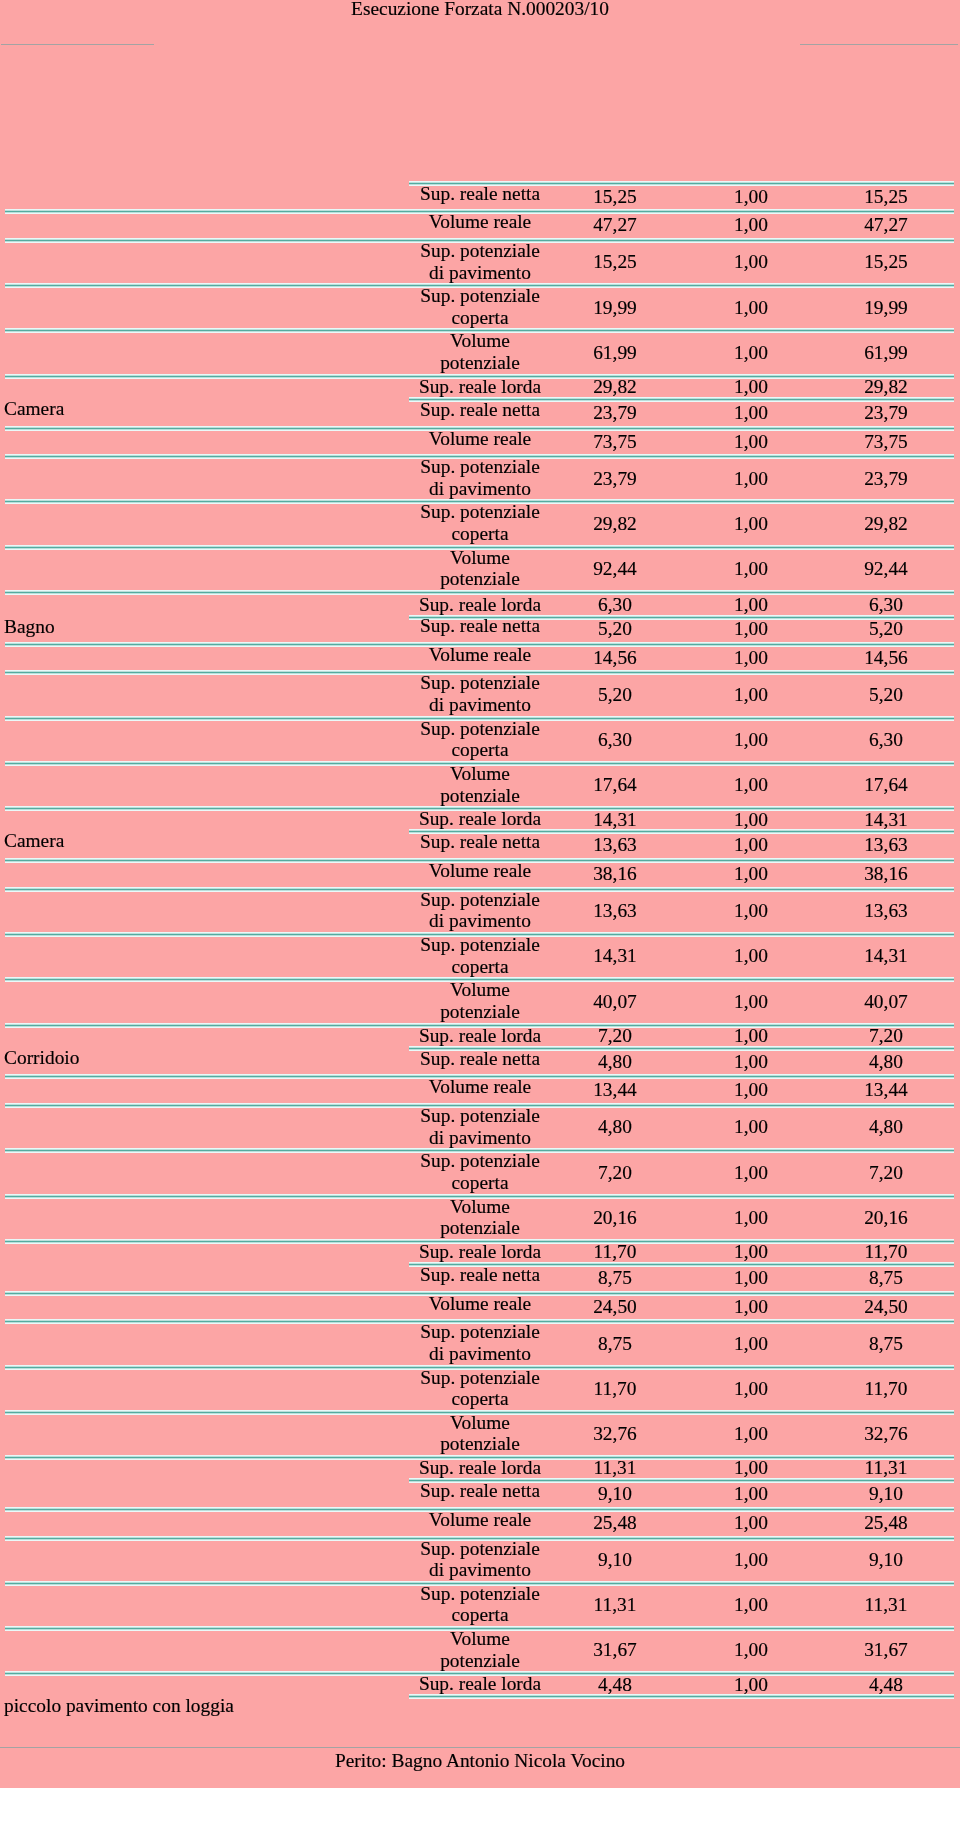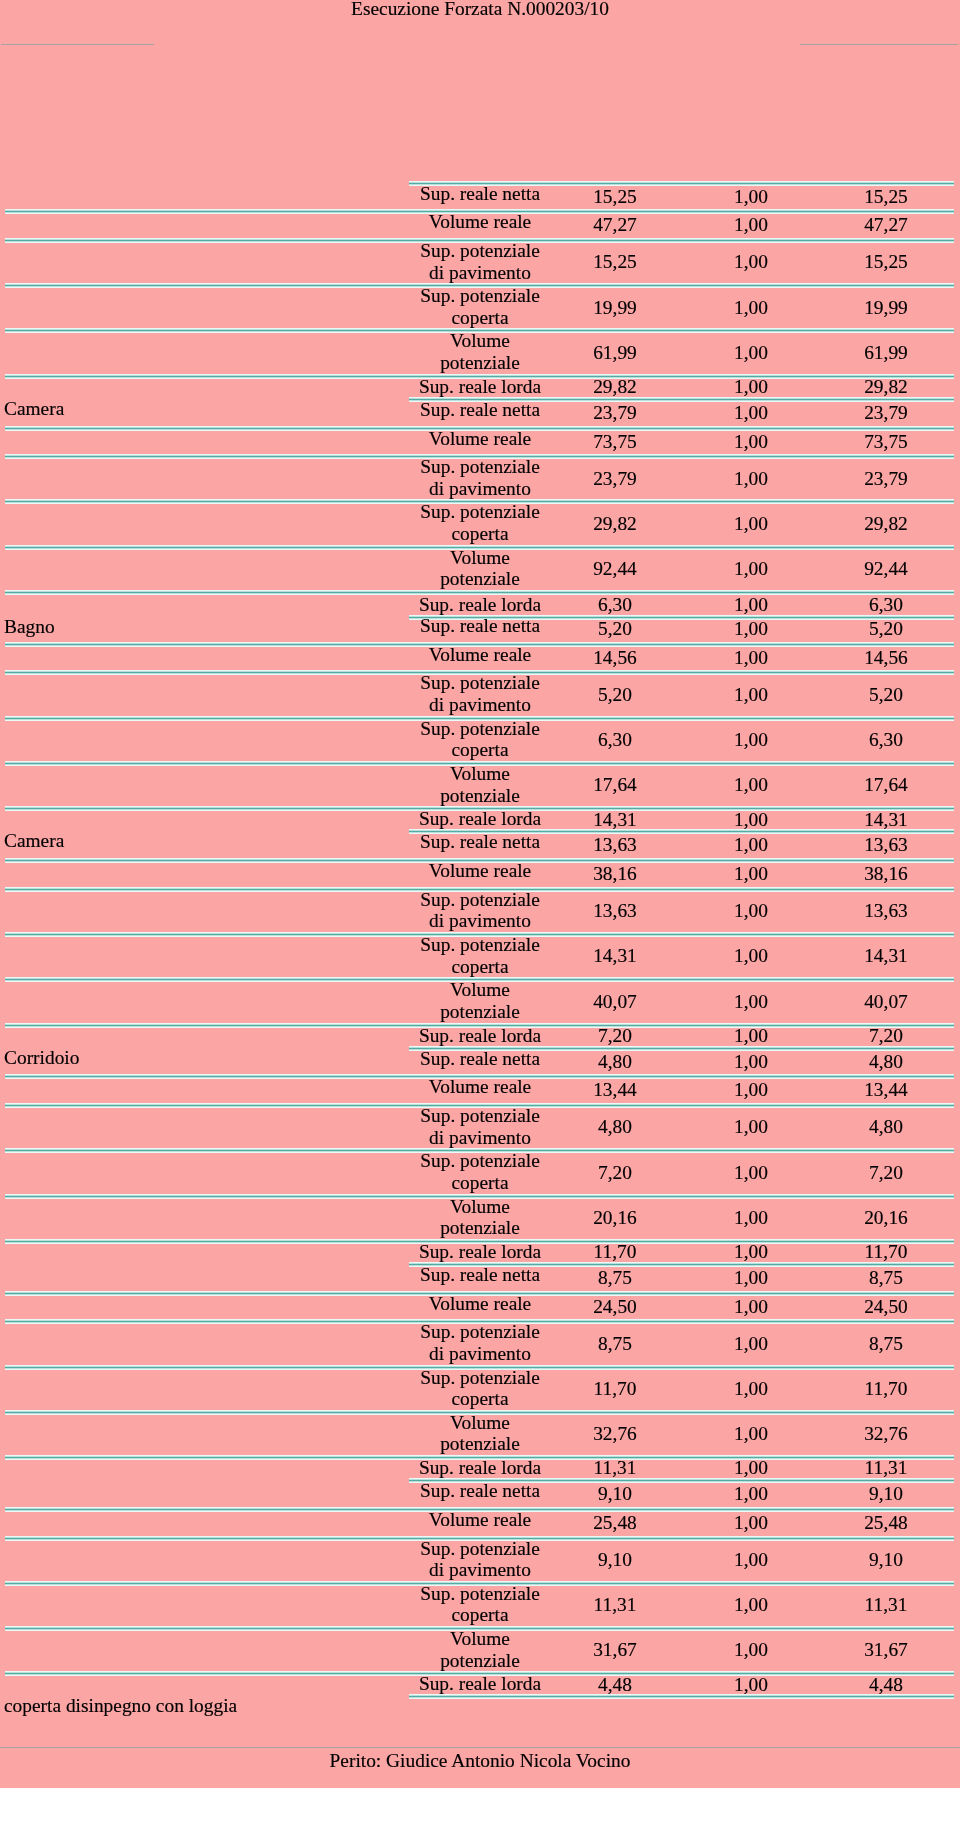--- a/index.html
+++ b/index.html
@@ -423,29 +423,29 @@
 <div class="c-room"></div>
 <div class="c-measure">
           <span class="ln1">Volume</span>
           <span class="ln2">potenziale</span>
         </div>
 <div class="c-value">31,67</div>
 <div class="c-coeff">1,00</div>
 <div class="c-total">31,67</div>
 </div>
 <div class="trow r0 partial" style="top:1490.69px;height:23.13px">
-<div class="c-room">coperta disinpegno con loggia</div>
+<div class="c-room">piccolo pavimento con loggia</div>
 <div class="c-measure">
           <span class="ln1">Sup. reale lorda</span>
         </div>
 <div class="c-value">4,48</div>
 <div class="c-coeff">1,00</div>
 <div class="c-total">4,48</div>
 </div>
   </div>
 
   <div class="frule"></div>
   <div class="foot">
-    <div>Perito: Giudice Antonio Nicola Vocino</div>
+    <div>Perito: Bagno Antonio Nicola Vocino</div>
     <div class="pg">5 di 8</div>
   </div>
 
 </div>
 
 </body></html>

